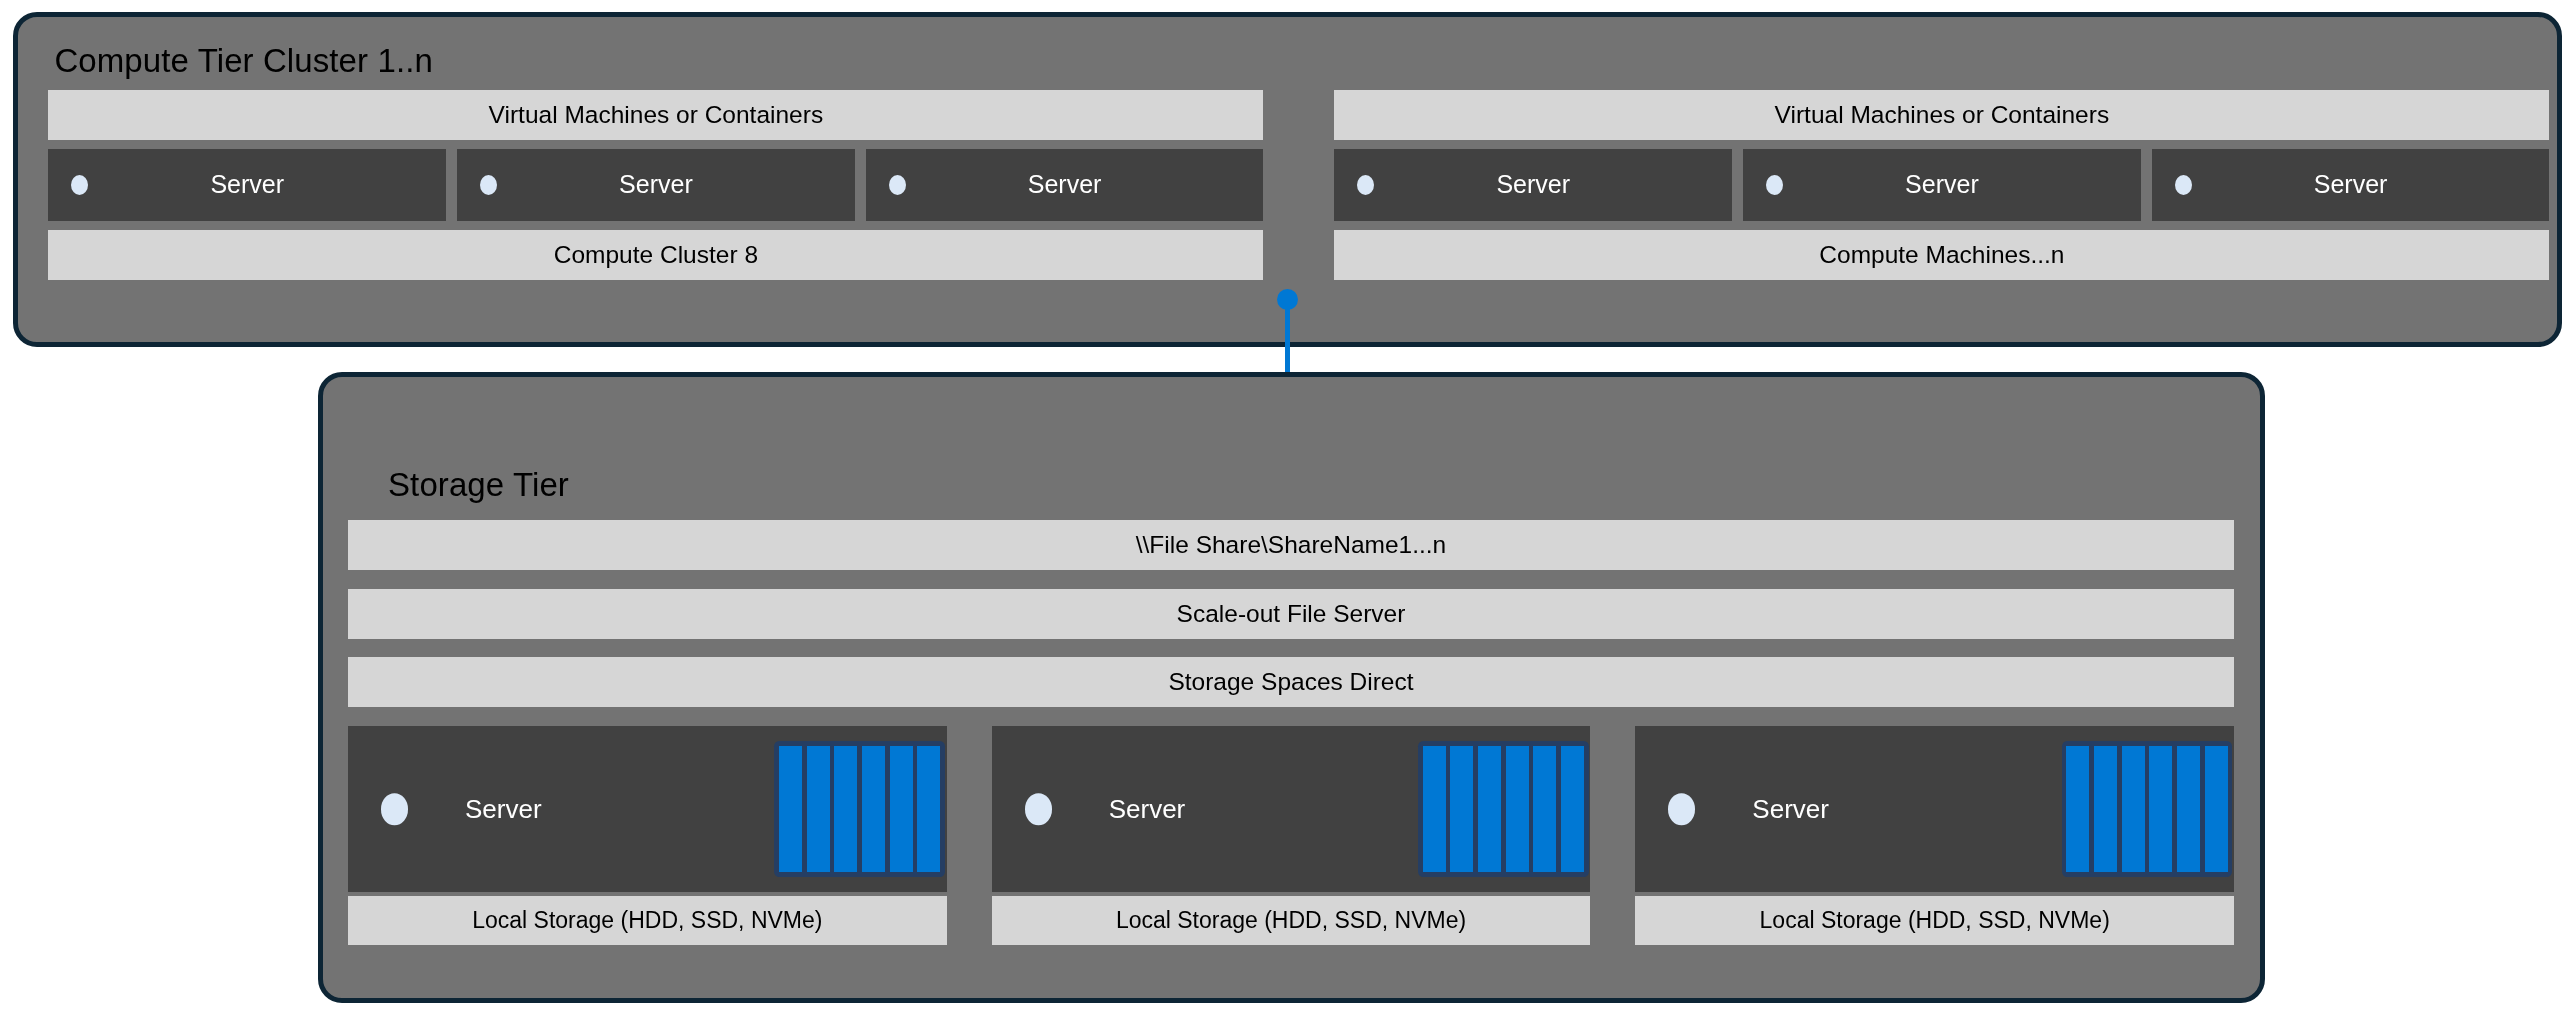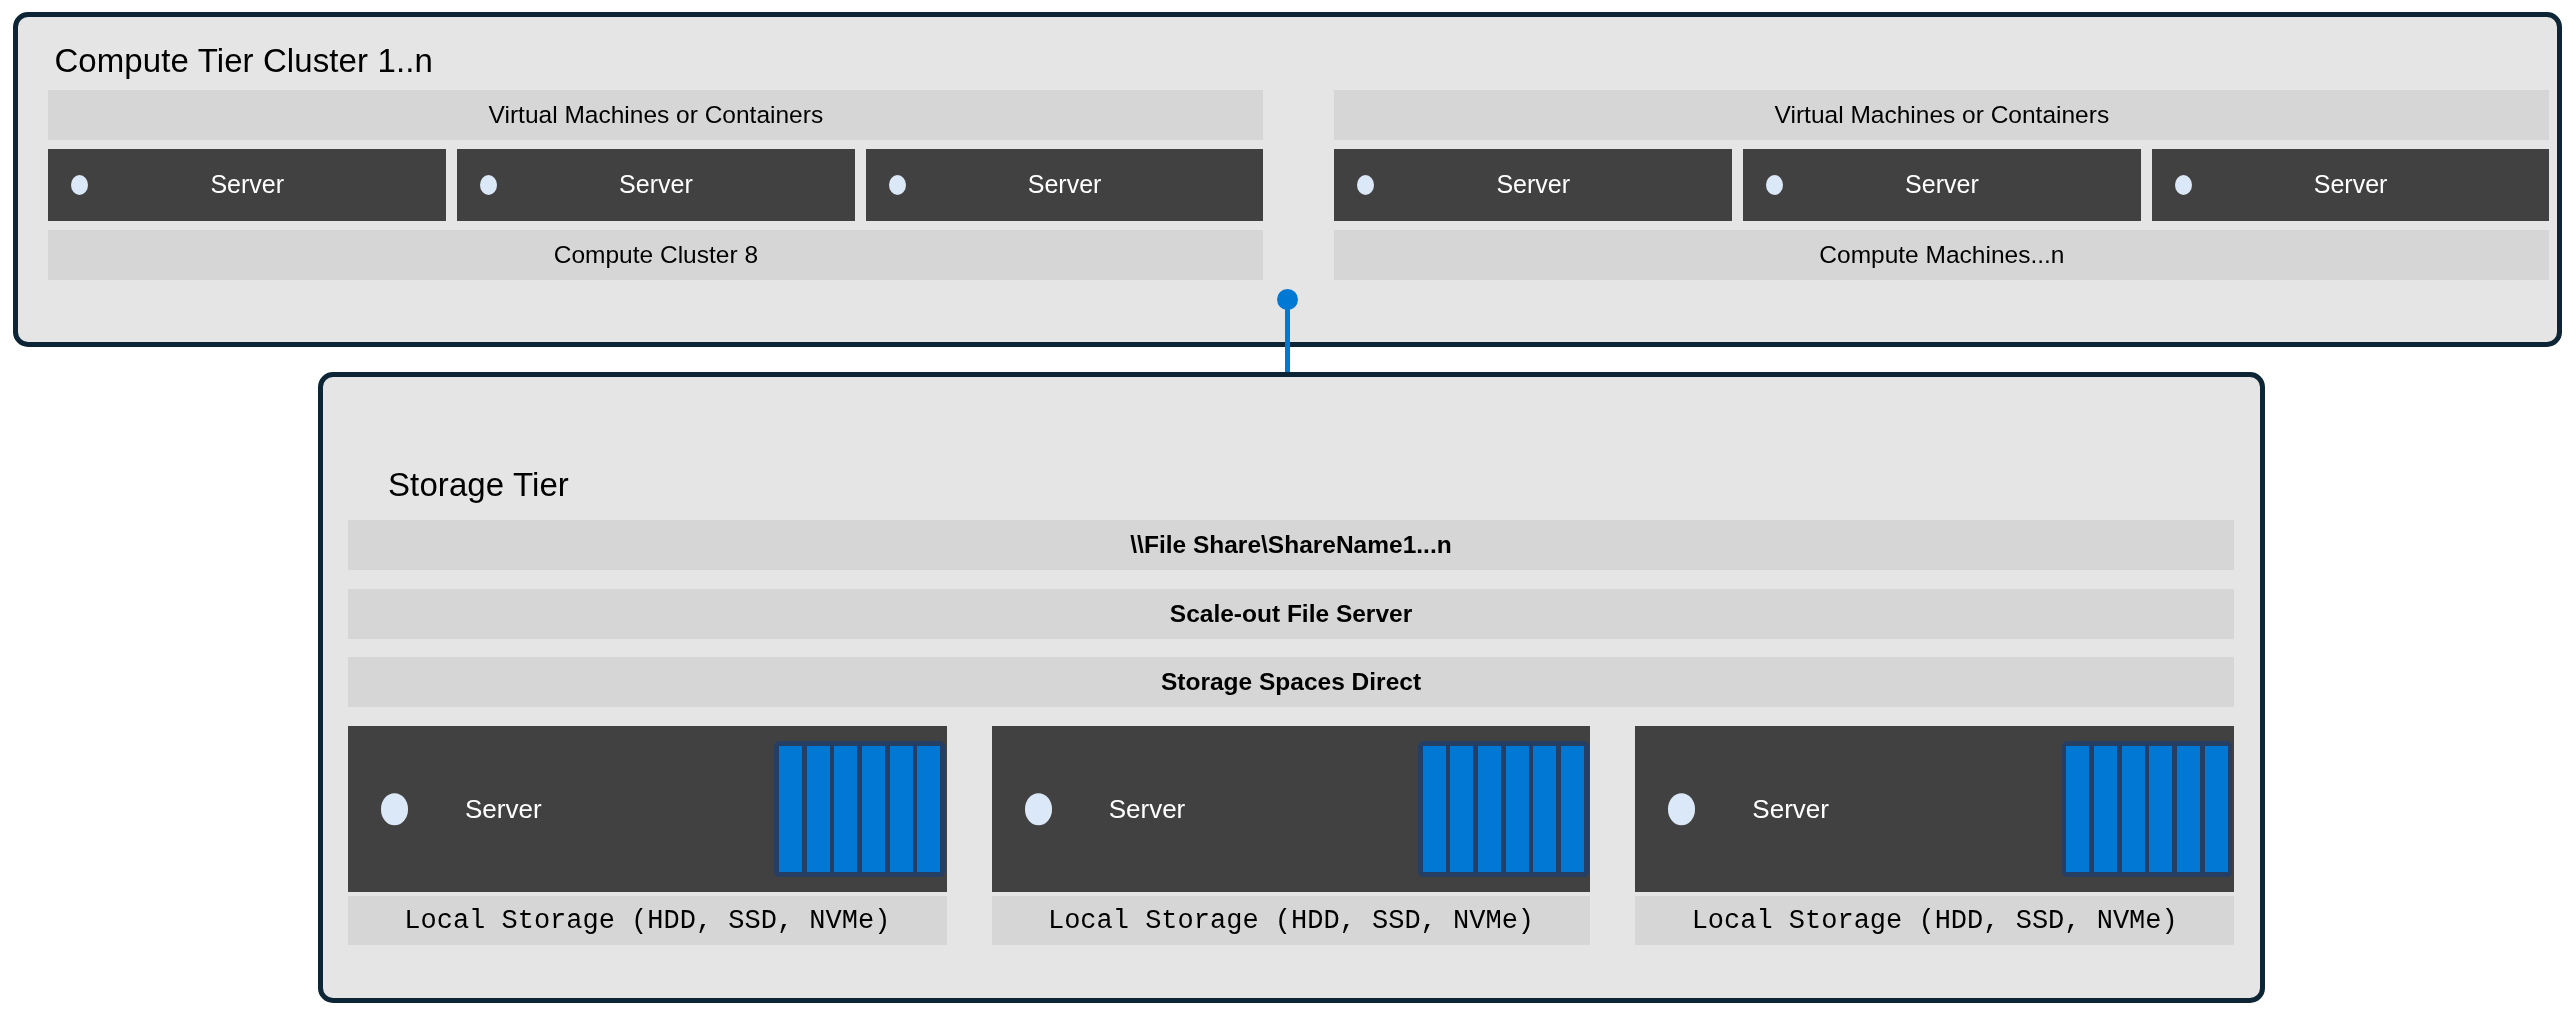--- a/index.html
+++ b/index.html
@@ -17,23 +17,23 @@
 
   #stage {
     position: relative;
     width: 2576px;
     height: 1020px;
   }
 
   
   .tier {
     position: absolute;
-    background: #e5e5e5;
+    background: #737373;
     border: 5.2px solid #0d2535;
-    border-radius: 15px;
+    border-radius: 24px;
     box-sizing: border-box;
   }
   #compute-tier {
     left: 13.4px;
     top: 11.7px;
     width: 2549px;
     height: 335px;
   }
   #storage-tier {
     left: 318px;
@@ -146,21 +146,20 @@
     left: 25px;
     width: 1886px;
     height: 50px;
     background: #d6d6d6;
     display: flex;
     align-items: center;
     justify-content: center;
     font-size: 24.5px;
     color: #000;
     white-space: nowrap;
-    font-weight: bold;
   }
   #storage-bar-0 { top: 143px; }
   #storage-bar-1 { top: 212px; }
   #storage-bar-2 { top: 280px; }
 
   
   #storage-nodes {
     position: absolute;
     left: 25px;
     top: 349px;
@@ -216,24 +215,23 @@
   .disk {
     width: 23px;
     background: #0078d4;
   }
   .storage-node-label {
     background: #d6d6d6;
     height: 49px;
     display: flex;
     align-items: center;
     justify-content: center;
-    font-size: 27px;
+    font-size: 23px;
     color: #000;
     white-space: nowrap;
-    font-family: Liberation Mono, monospace;
   }
 </style>
 </head>
 <body>
 
 <div id="stage">
 
   <div class="tier" id="compute-tier">
 
     <div class="tier-title" id="compute-tier-title">Compute Tier Cluster 1..n</div>

